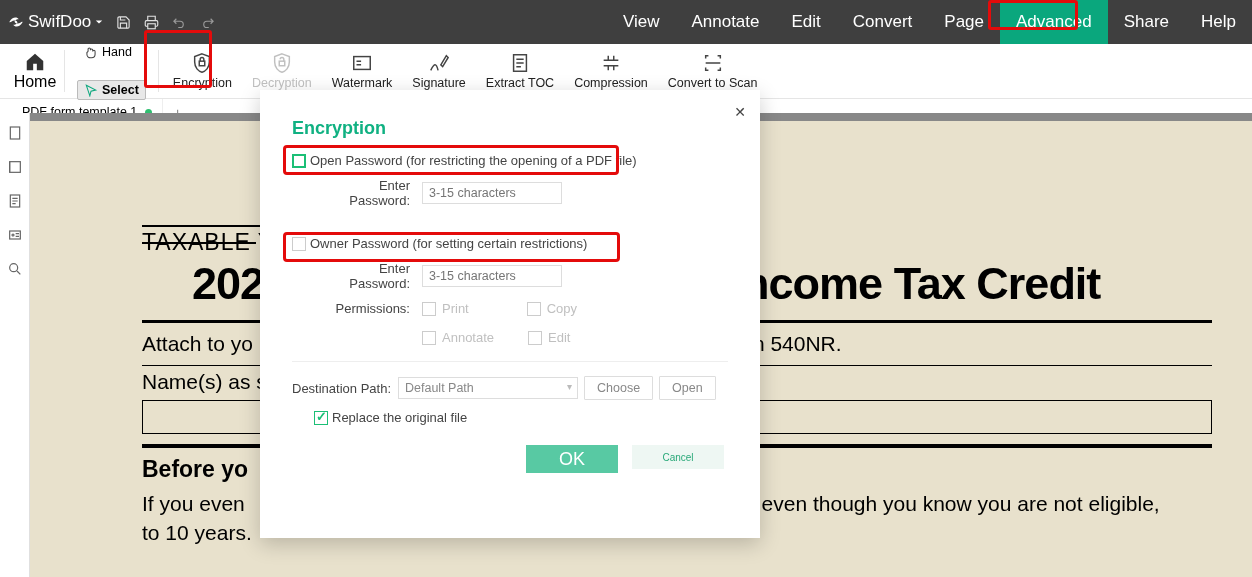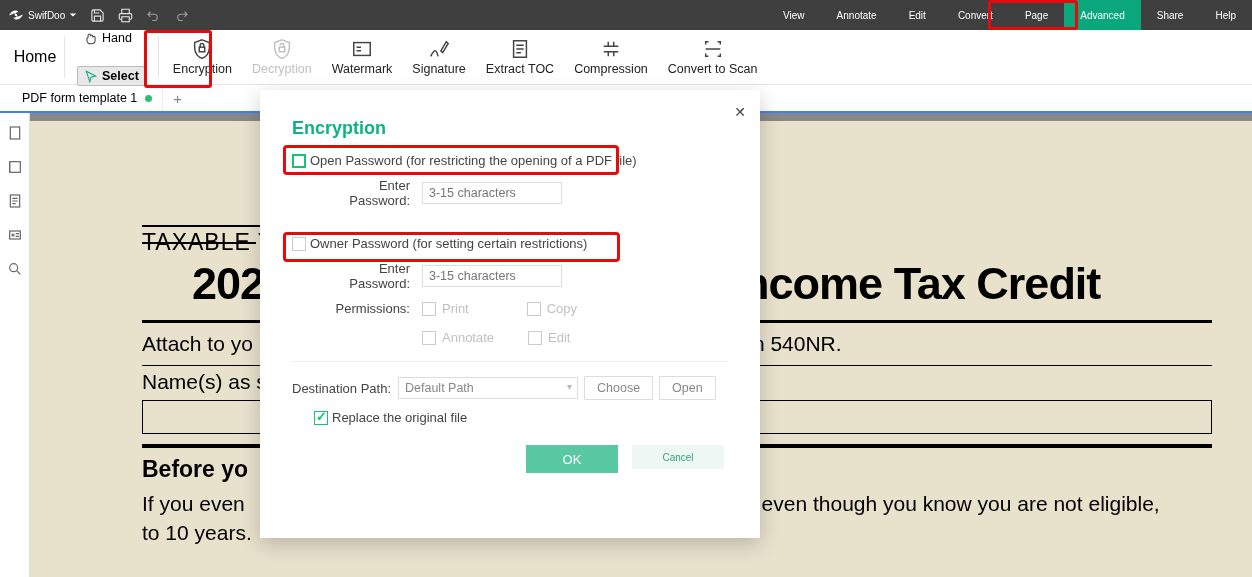--- a/index.html
+++ b/index.html
@@ -1,29 +1,29 @@
 <!DOCTYPE html>
 <html><head>
 <meta charset="utf-8">
 <style>
 * { margin: 0; padding: 0; box-sizing: border-box; font-family: "Segoe UI", Arial, sans-serif; }
 body { width: 1252px; height: 577px; overflow: hidden; background: #f5f5f5; position: relative; }
 
 
-.topbar { background: #3f3f3f; height: 30px; display: flex; align-items: center; color: #fff; font-size: 10px; }
+.topbar { background: #3f3f3f; height: 44px; display: flex; align-items: center; color: #fff; font-size: 17px; }
 .topbar-left { display: flex; align-items: center; padding-left: 8px; gap: 12px; }
 .topbar-right { margin-left: auto; display: flex; align-items: center; height: 100%; }
 .tb-item { padding: 0 16px; height: 100%; display: flex; align-items: center; cursor: pointer; }
 .tb-item.active { background: #0aa77d; }
 .tb-icon { width: 16px; height: 16px; display: flex; align-items: center; justify-content: center; opacity: 0.85; }
 .logo-wrap { display:flex; align-items:center; gap:4px; }
 
 
 .ribbon { background: #fff; height: 55px; display: flex; padding-left: 10px; border-bottom: 1px solid #e5e5e5; }
-.ribbon-group { display: flex; flex-direction: row; justify-content: center; align-items: center; padding: 0 8px; }
+.ribbon-group { display: flex; flex-direction: column; justify-content: center; align-items: center; padding: 0 8px; }
 .ribbon-home { width: 50px; }
 .ribbon-handselect { display: flex; flex-direction: column; justify-content: center; gap: 18px; padding: 0 8px; }
 .hand-row { display: flex; align-items: center; gap: 4px; font-size: 12.5px; padding: 2px 6px; border:1px solid transparent; border-radius:2px; }
 .hand-row.selected { background:#e8e8e8; border-color:#bbb;font-weight:bold; }
 .ribbon-tool { display: flex; flex-direction: column; align-items: center; justify-content: center; padding: 0 10px; font-size: 12.5px; color: #222; gap: 2px; }
 .ribbon-tool .label { font-size: 12.5px; }
 .ribbon-tool.disabled { color: #c0c0c0; }
 .ribbon-tool.disabled svg { stroke:#c0c0c0; }
 .ribbon-sep { width:1px; background:#e5e5e5; margin:6px 4px; }
 
@@ -61,21 +61,21 @@
 .cb.grey { border:1px solid #ccc; }
 .cb.checked { position:relative; border-color:#1bbf76; }
 .cb.checked::after { content:"✓"; color:#1bbf76; position:absolute; left:1px; top:-3px; font-size:13px; font-weight:bold; }
 .lblinput { width:92px; text-align:right; margin-right:8px; }
 .txt { border:1px solid #ddd; height:22px; padding:0 6px; width:140px; font-size:12.5px; color:#888; }
 .txt.long { width:180px; }
 .perm-item { display:flex; align-items:center; gap:6px; color:#c0c0c0; font-size:13px; }
 .hrthin { border-top:1px solid #eee; margin:16px 0 14px; }
 .btn { height:24px; padding:0 12px; border:1px solid #ddd; background:#fff; font-size:12.5px; color:#888; border-radius:1px; }
 .dlg-footer { display:flex; justify-content:flex-end; gap:14px; padding-right:4px; margin-top:20px; }
-.btn-ok { width:92px; height:28px; background:#58c9a3; color:#fff; border:none; font-size:13px; }
+.btn-ok { width:92px; height:28px; background:#58c9a3; color:#fff; border:none; font-size:18px; }
 .btn-cancel { width:92px; height:24px; background:#eef7f3; color:#2aa979; border:none; font-size:10px; }
 .redbox1 { position:absolute; border:3px solid #e40b0b; border-radius:4px; left:283px; top:145px; width:336px; height:30px; pointer-events:none; }
 .redbox2 { position:absolute; border:3px solid #e40b0b; border-radius:4px; left:283px; top:232px; width:337px; height:30px; pointer-events:none; }
 .redbox-adv { position:absolute; border:3px solid #e40b0b; border-radius:3px; left:988px; top:0; width:90px; height:30px; pointer-events:none; }
 .redbox-enc { position:absolute; border:3px solid #e40b0b; border-radius:3px; left:144px; top:30px; width:68px; height:58px; pointer-events:none; }
 </style>
 </head>
 <body>
 
 <div class="topbar">

